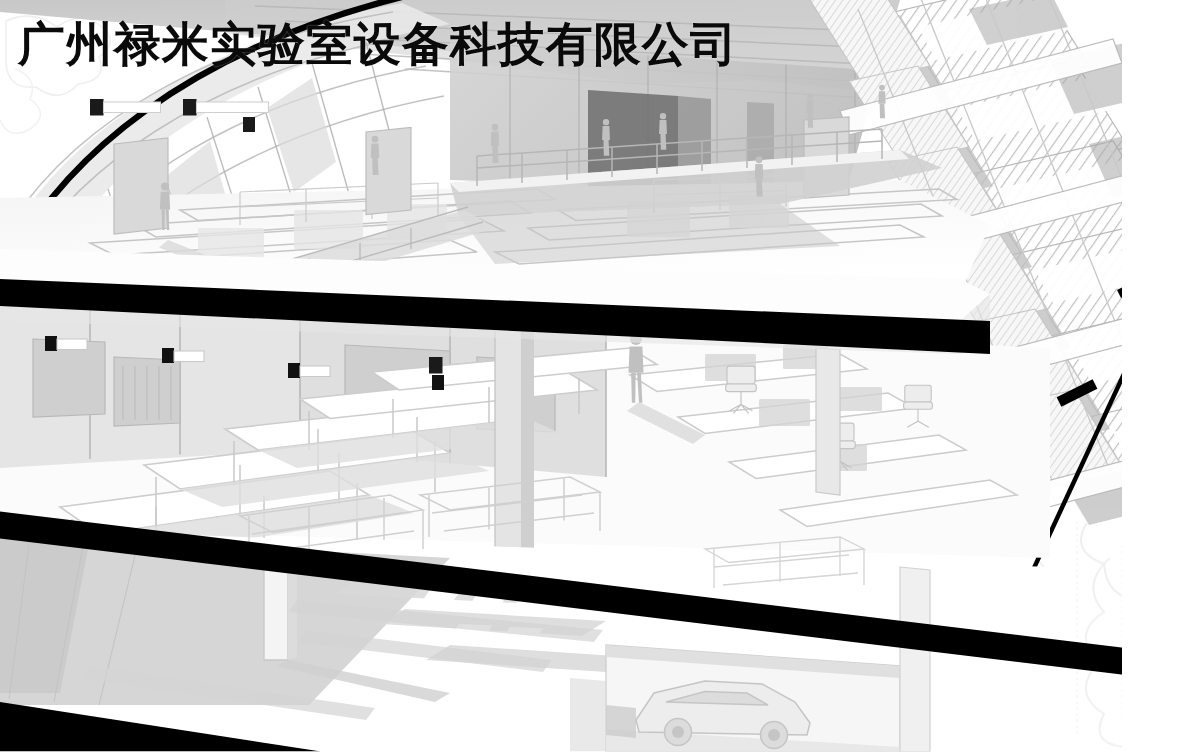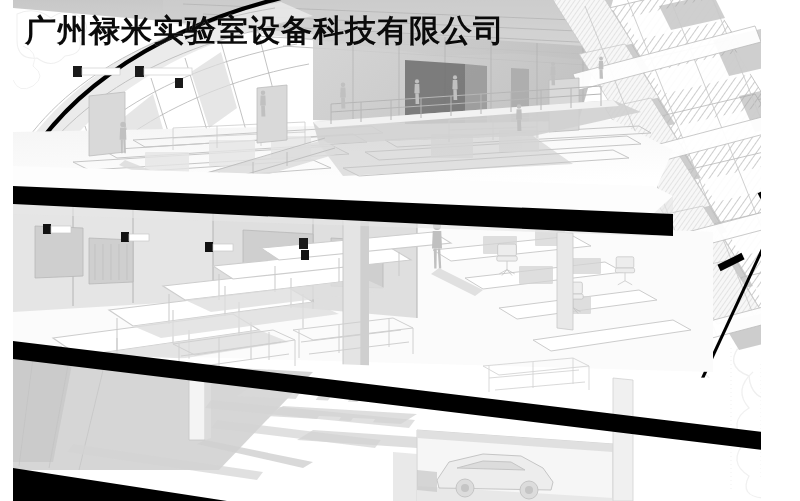--- a/index.html
+++ b/index.html
@@ -8,21 +8,20 @@
   body {
     width:800px; height:501px;
     font-family:"Liberation Sans", sans-serif;
     overflow:hidden; position:relative;
   }
   #stage {
     position:relative;
     width:748px; height:501px;
     background:#ffffff;
     overflow:hidden;
-    margin-left:13px;
   }
   svg.layer { position:absolute; left:0; top:0; width:800px; height:501px; display:block; }
 
   
   #watermark {
     position:absolute;
     left:12px; top:13px;
     font-family:"DejaVu Sans", sans-serif;
     font-size:31px;
     font-weight:700;

